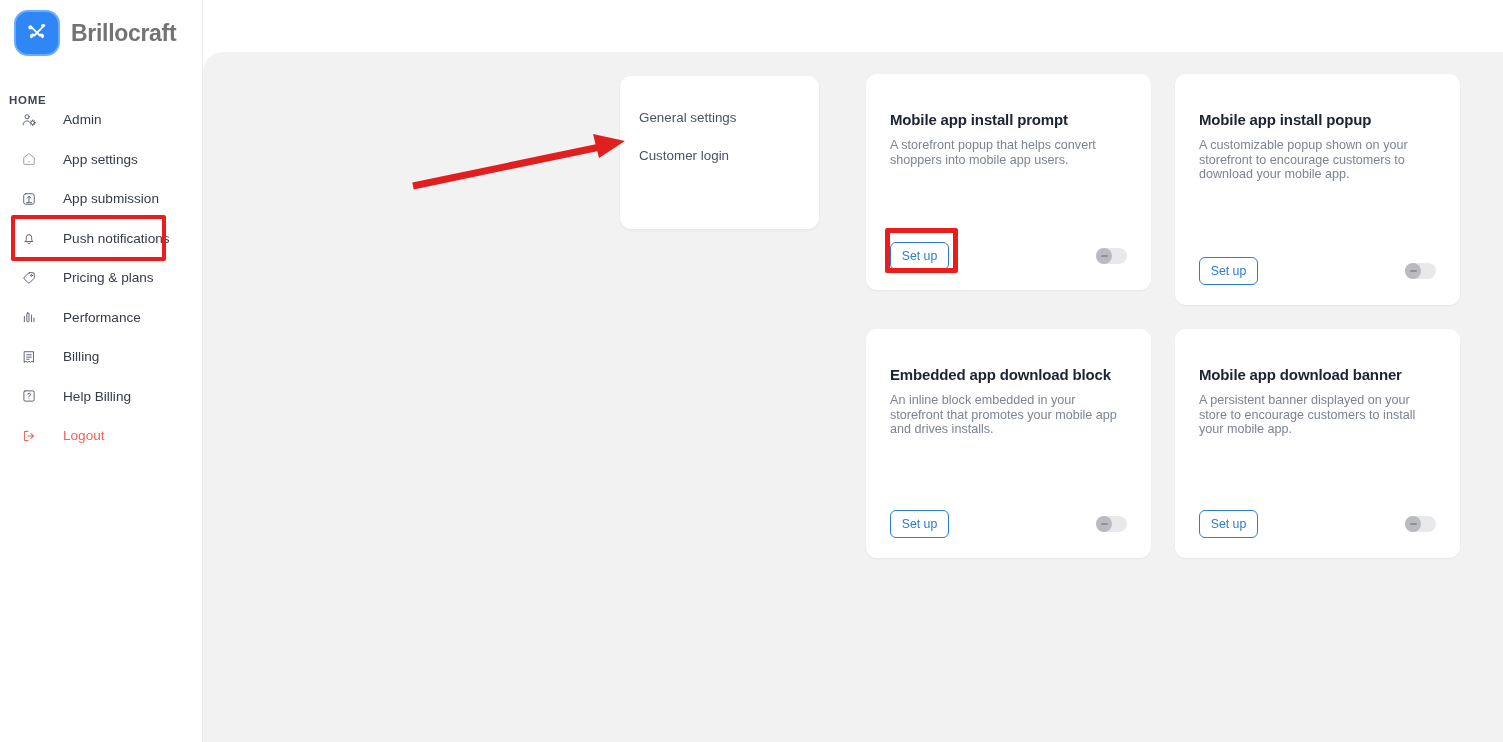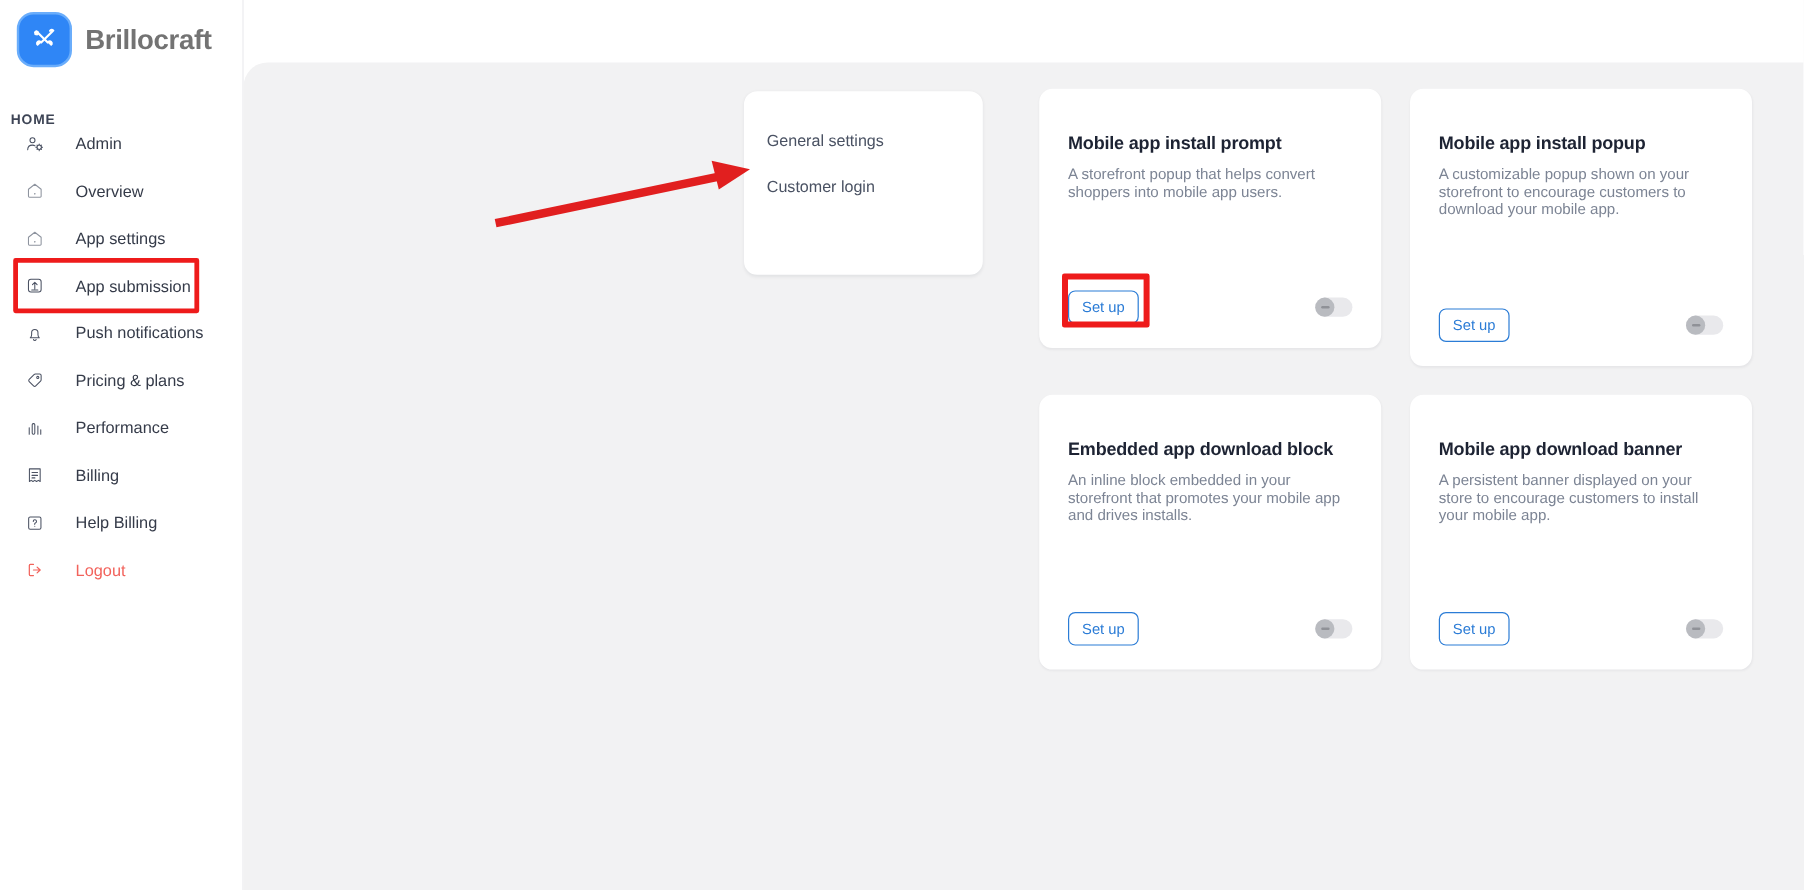--- a/index.html
+++ b/index.html
@@ -174,29 +174,20 @@
           <svg width="16" height="16" viewBox="0 0 20 20" fill="none" stroke="#4b5263" stroke-width="1.1" stroke-linecap="round" stroke-linejoin="round">
             <circle cx="7.6" cy="6" r="2.6"></circle>
               <path d="M2.6 16c0-3 2.3-4.8 5-4.8 1 0 1.9.2 2.7.7"></path>
             <circle cx="14.6" cy="13.4" r="2.3"></circle>
             <path d="M14.6 9.9v1M14.6 16v1M11.1 13.4h1M17.1 13.4h1M12.3 11.1l.7.7M16.2 15l.7.7M16.9 11.1l-.7.7M13 15l-.7.7"></path>
           </svg>
         </span>
         <span class="lbl">Admin</span>
       </div>
 
-      <div class="nav-item">
-        <span class="ico">
-          <svg width="16" height="16" viewBox="0 0 20 20" fill="none" stroke="#8e949f" stroke-width="1.1" stroke-linejoin="round">
-            <path d="M3.4 8.4 10 3.2l6.6 5.2v7.3a1 1 0 0 1-1 1H4.4a1 1 0 0 1-1-1z"></path>
-            <circle cx="10" cy="13.2" r="0.85" fill="#8e949f" stroke="none"></circle>
-          </svg>
-        </span>
-        <span class="lbl">Overview</span>
-      </div>
 
 
       <div class="nav-item">
         <span class="ico">
           <svg width="16" height="16" viewBox="0 0 20 20" fill="none" stroke="#8e949f" stroke-width="1.1" stroke-linejoin="round">
             <path d="M3.4 8.4 10 3.2l6.6 5.2v7.3a1 1 0 0 1-1 1H4.4a1 1 0 0 1-1-1z"></path>
             <circle cx="10" cy="13.2" r="0.85" fill="#8e949f" stroke="none"></circle>
           </svg>
         </span>
         <span class="lbl">App settings</span>

